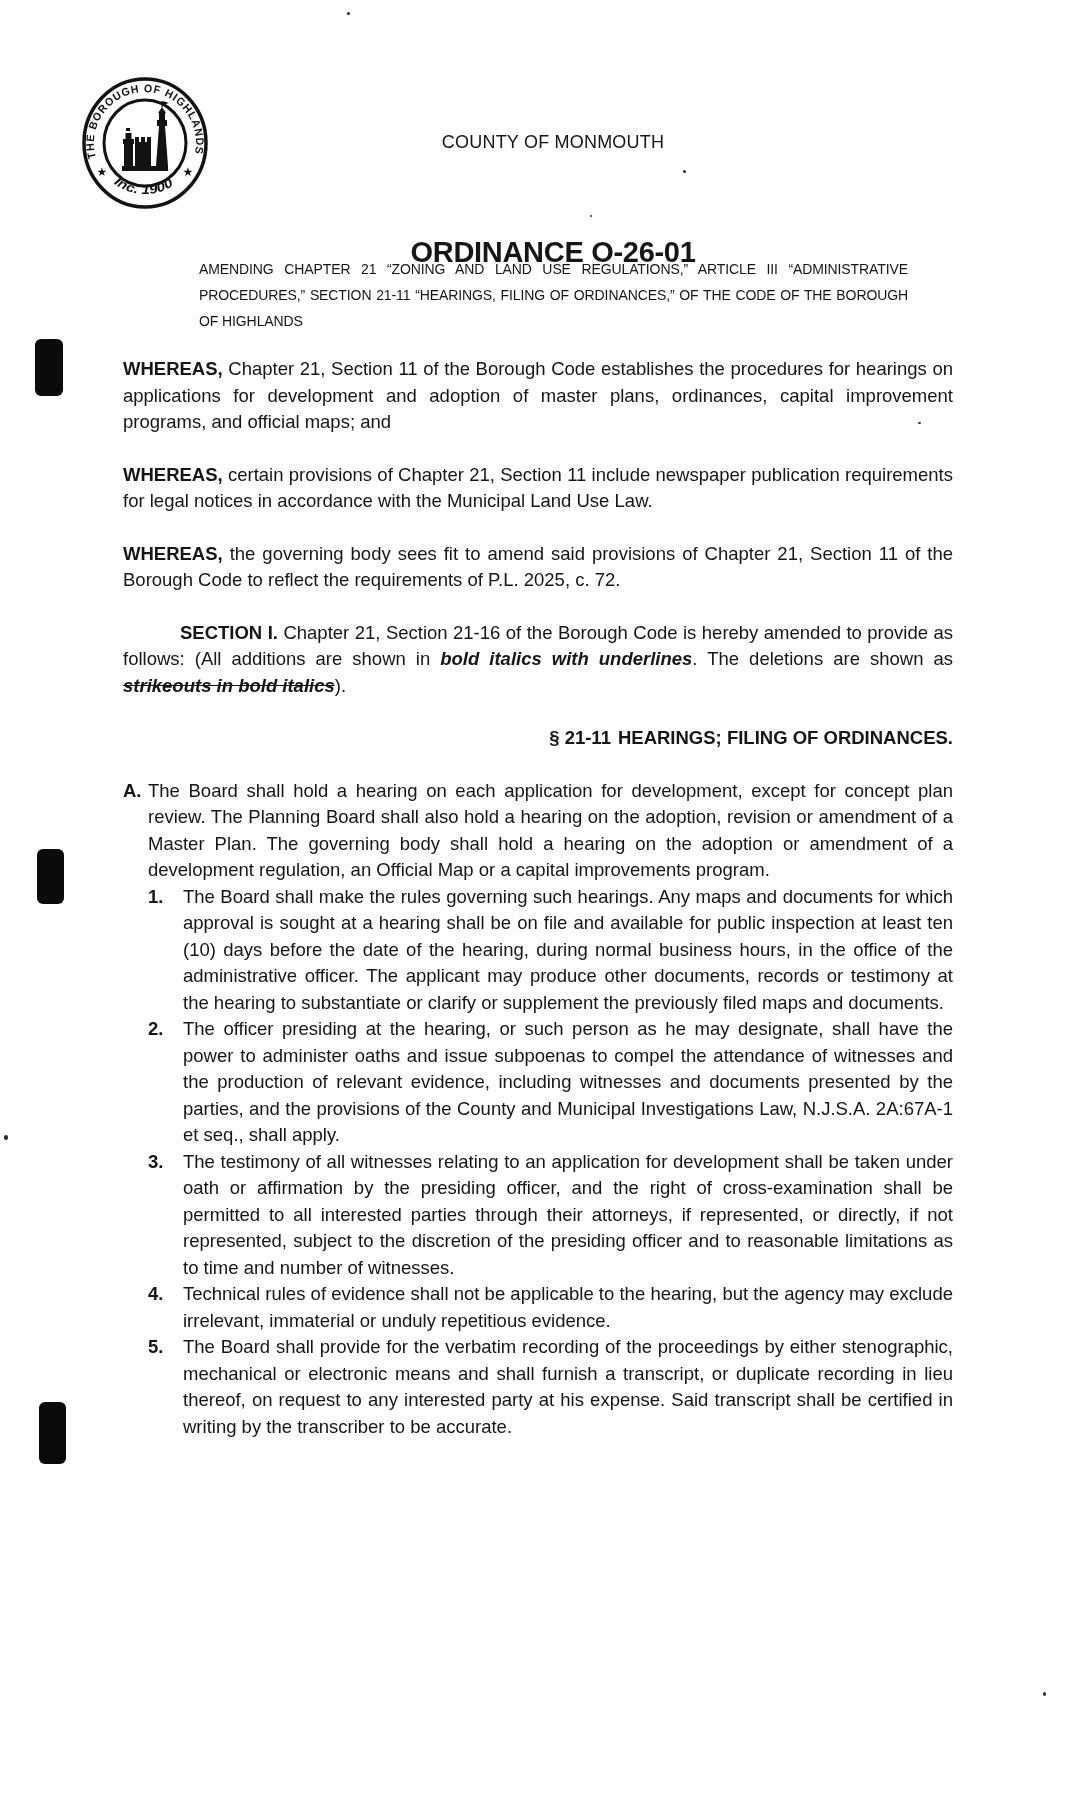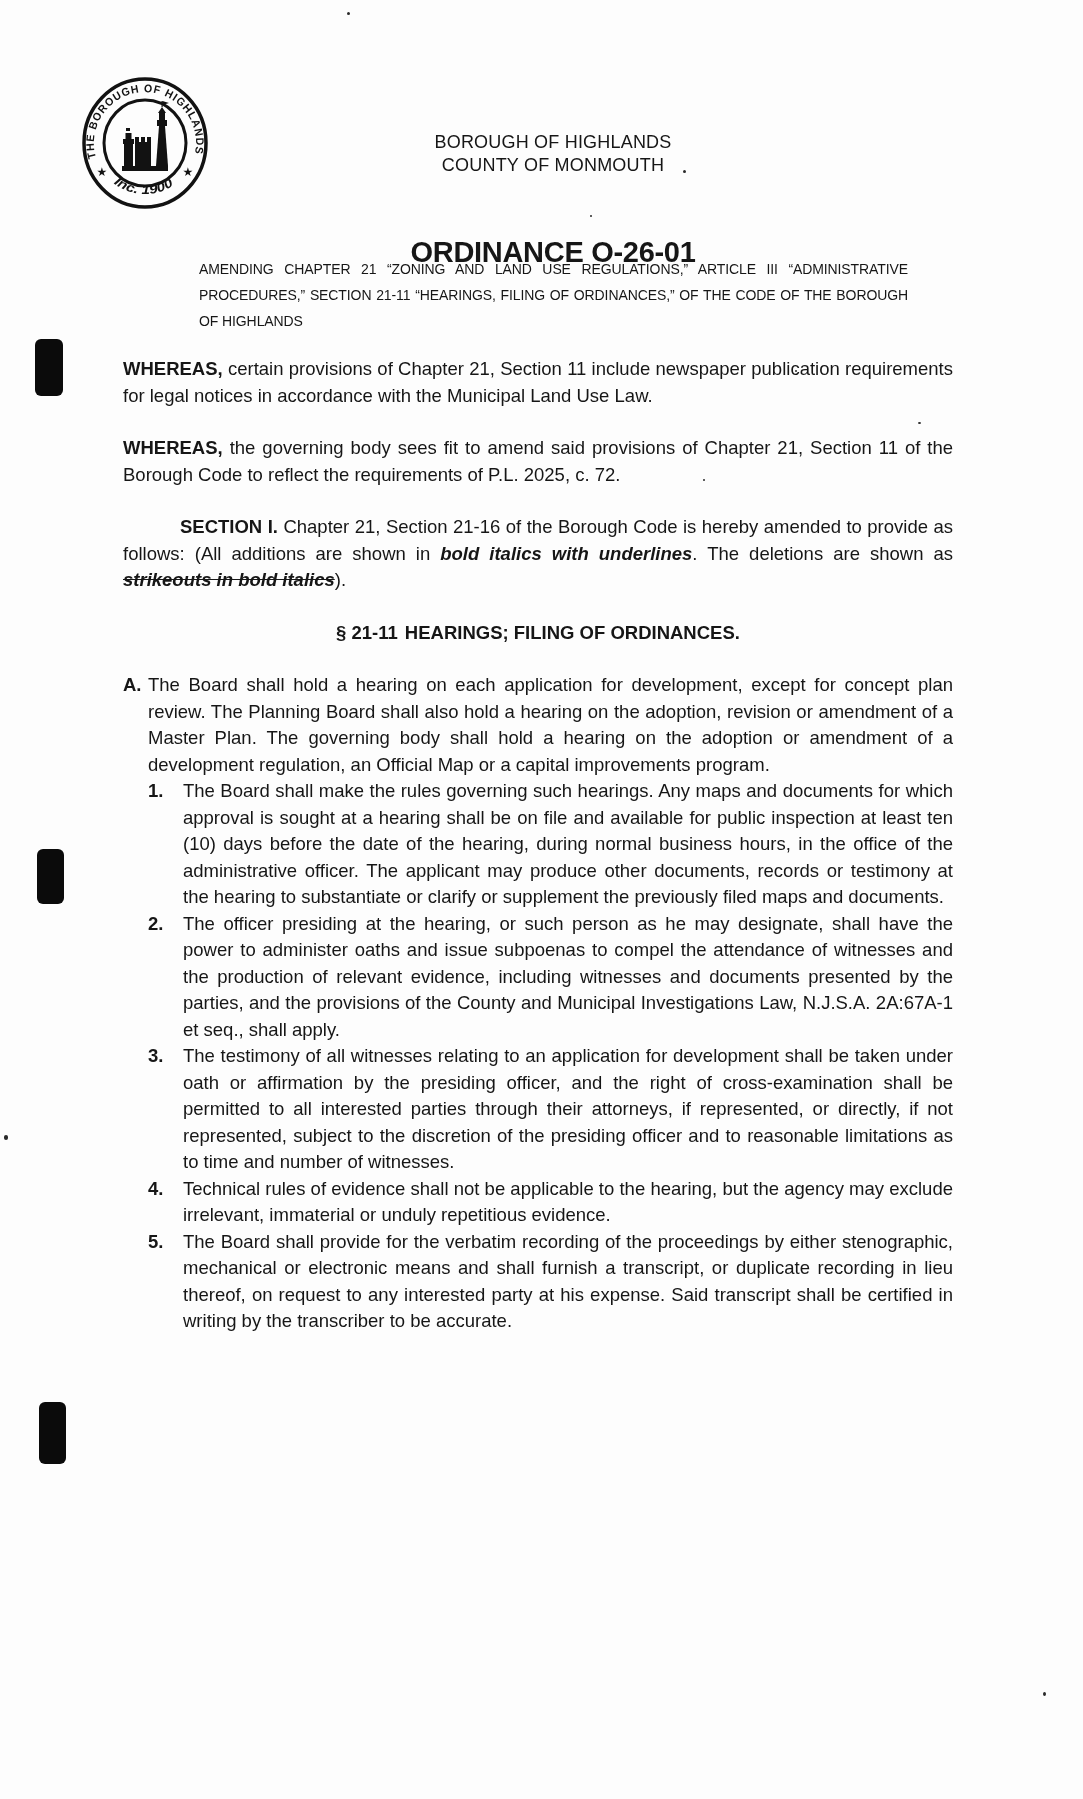--- a/index.html
+++ b/index.html
@@ -40,21 +40,21 @@
   
   .doc-body {
     position: absolute; left: 123px; top: 356px; width: 830px;
     font-size: 18.5px; line-height: 26.5px; text-align: justify;
   }
   .para { margin: 0 0 26px 0; }
   .b { font-weight: bold; }
   .indent { text-indent: 57px; }
   .biu { font-weight: bold; font-style: italic; }
   .bis { font-weight: bold; font-style: italic; text-decoration: line-through; }
-  .code-heading { margin: 0 0 26px 0; font-weight: bold; text-align: center; }
+  .code-heading { margin: 0 0 26px 0; font-weight: bold; text-align: right; }
   .code-heading .num { margin-right: 7px; font-weight: bold; }
 
   .li { position: relative; }
   .li .li-label { position: absolute; left: 0; top: 0; font-weight: bold; }
   .li-a { padding-left: 25px; }
   .li-num { margin-left: 25px; padding-left: 35px; }
 </style>
 </head>
 <body>
 
@@ -101,30 +101,30 @@
       <polygon points="76,90 88,90 85,50 79,50"></polygon>
       <rect x="77" y="44" width="10" height="6"></rect>
       <rect x="79" y="37" width="6" height="7"></rect>
       <polygon points="78,37 86,37 82,31"></polygon>
       <rect x="81.5" y="25" width="1.2" height="6"></rect>
       <polygon points="82.5,25 89,27 82.5,29"></polygon>
     </g>
   </svg>
 
   <div class="centerband letterhead">
-    <div>BOROUGH OF HIGHLANDS</div>
     <div>COUNTY OF MONMOUTH</div>
   </div>
 
   <div class="centerband doc-title">ORDINANCE O-26-01</div>
 
   <div class="subtitle">AMENDING CHAPTER 21 “ZONING AND LAND USE REGULATIONS,” ARTICLE III “ADMINISTRATIVE PROCEDURES,” SECTION 21-11 “HEARINGS, FILING OF ORDINANCES,” OF THE CODE OF THE BOROUGH OF HIGHLANDS</div>
 
   <div class="doc-body">
 
+    <p class="para"><span class="b">WHEREAS,</span><span> Chapter 21, Section 11 of the Borough Code establishes the procedures for hearings on applications for development and adoption of master plans, ordinances, capital improvement programs, and official maps; and</span></p>
 
 
     <p class="para"><span class="b">WHEREAS,</span><span> certain provisions of Chapter 21, Section 11 include newspaper publication requirements for legal notices in accordance with the Municipal Land Use Law.</span></p>
 
     <p class="para"><span class="b">WHEREAS,</span><span> the governing body sees fit to amend said provisions of Chapter 21, Section 11 of the Borough Code to reflect the requirements of P.L. 2025, c. 72.</span></p>
 
 
     <p class="para indent"><span class="b">SECTION I.</span><span> Chapter 21, Section 21-16 of the Borough Code is hereby amended to provide as follows: (All additions are shown in </span><span class="biu">bold italics with underlines</span><span>. The deletions are shown as </span><span class="bis">strikeouts in bold italics</span><span>).</span></p>
 
     <p class="code-heading"><span class="num">§ 21-11</span><span>HEARINGS; FILING OF ORDINANCES.</span></p>

